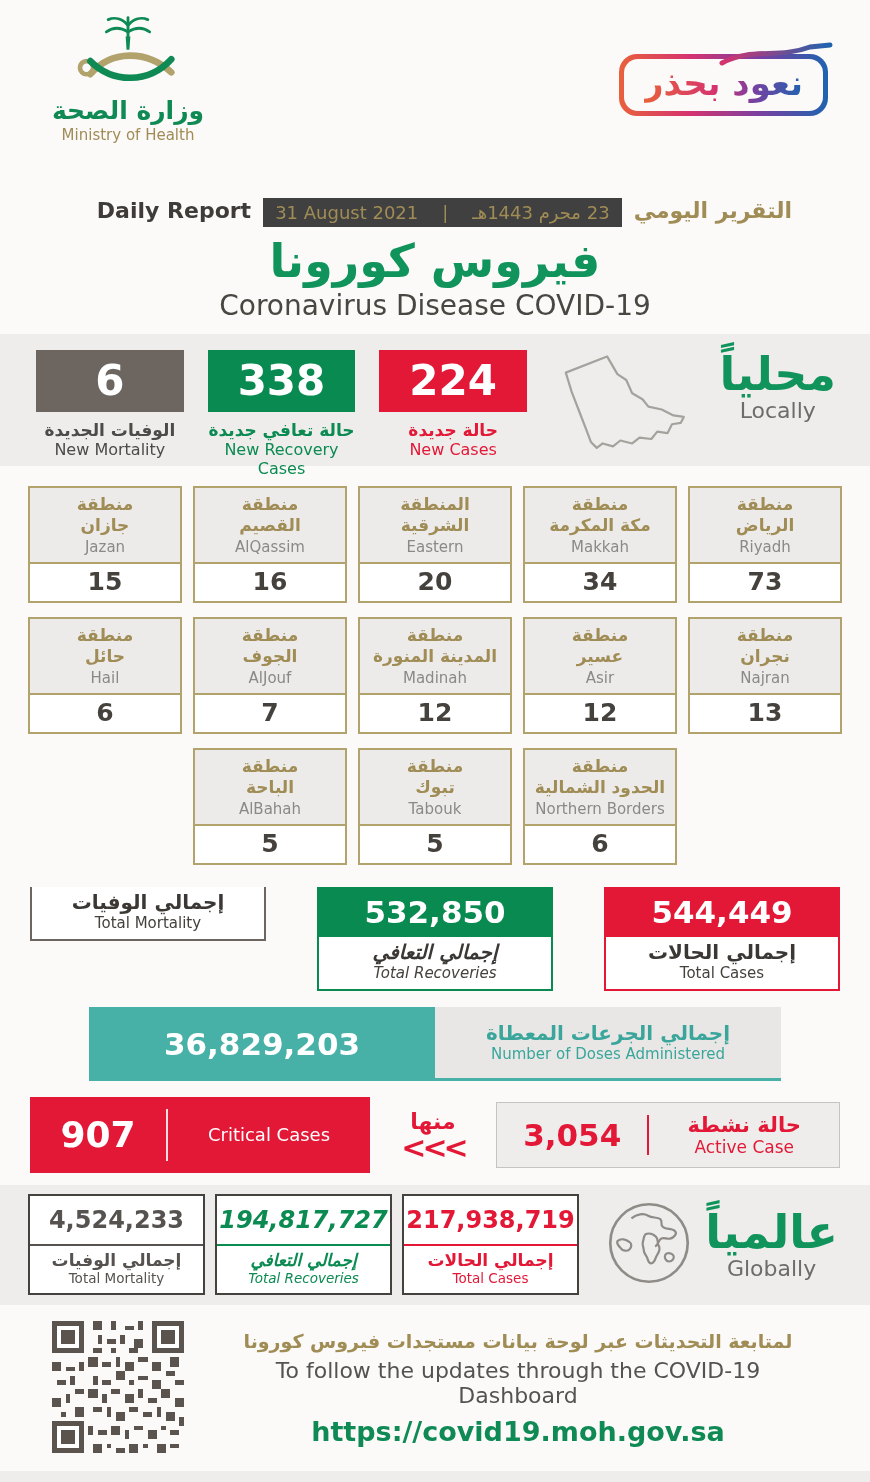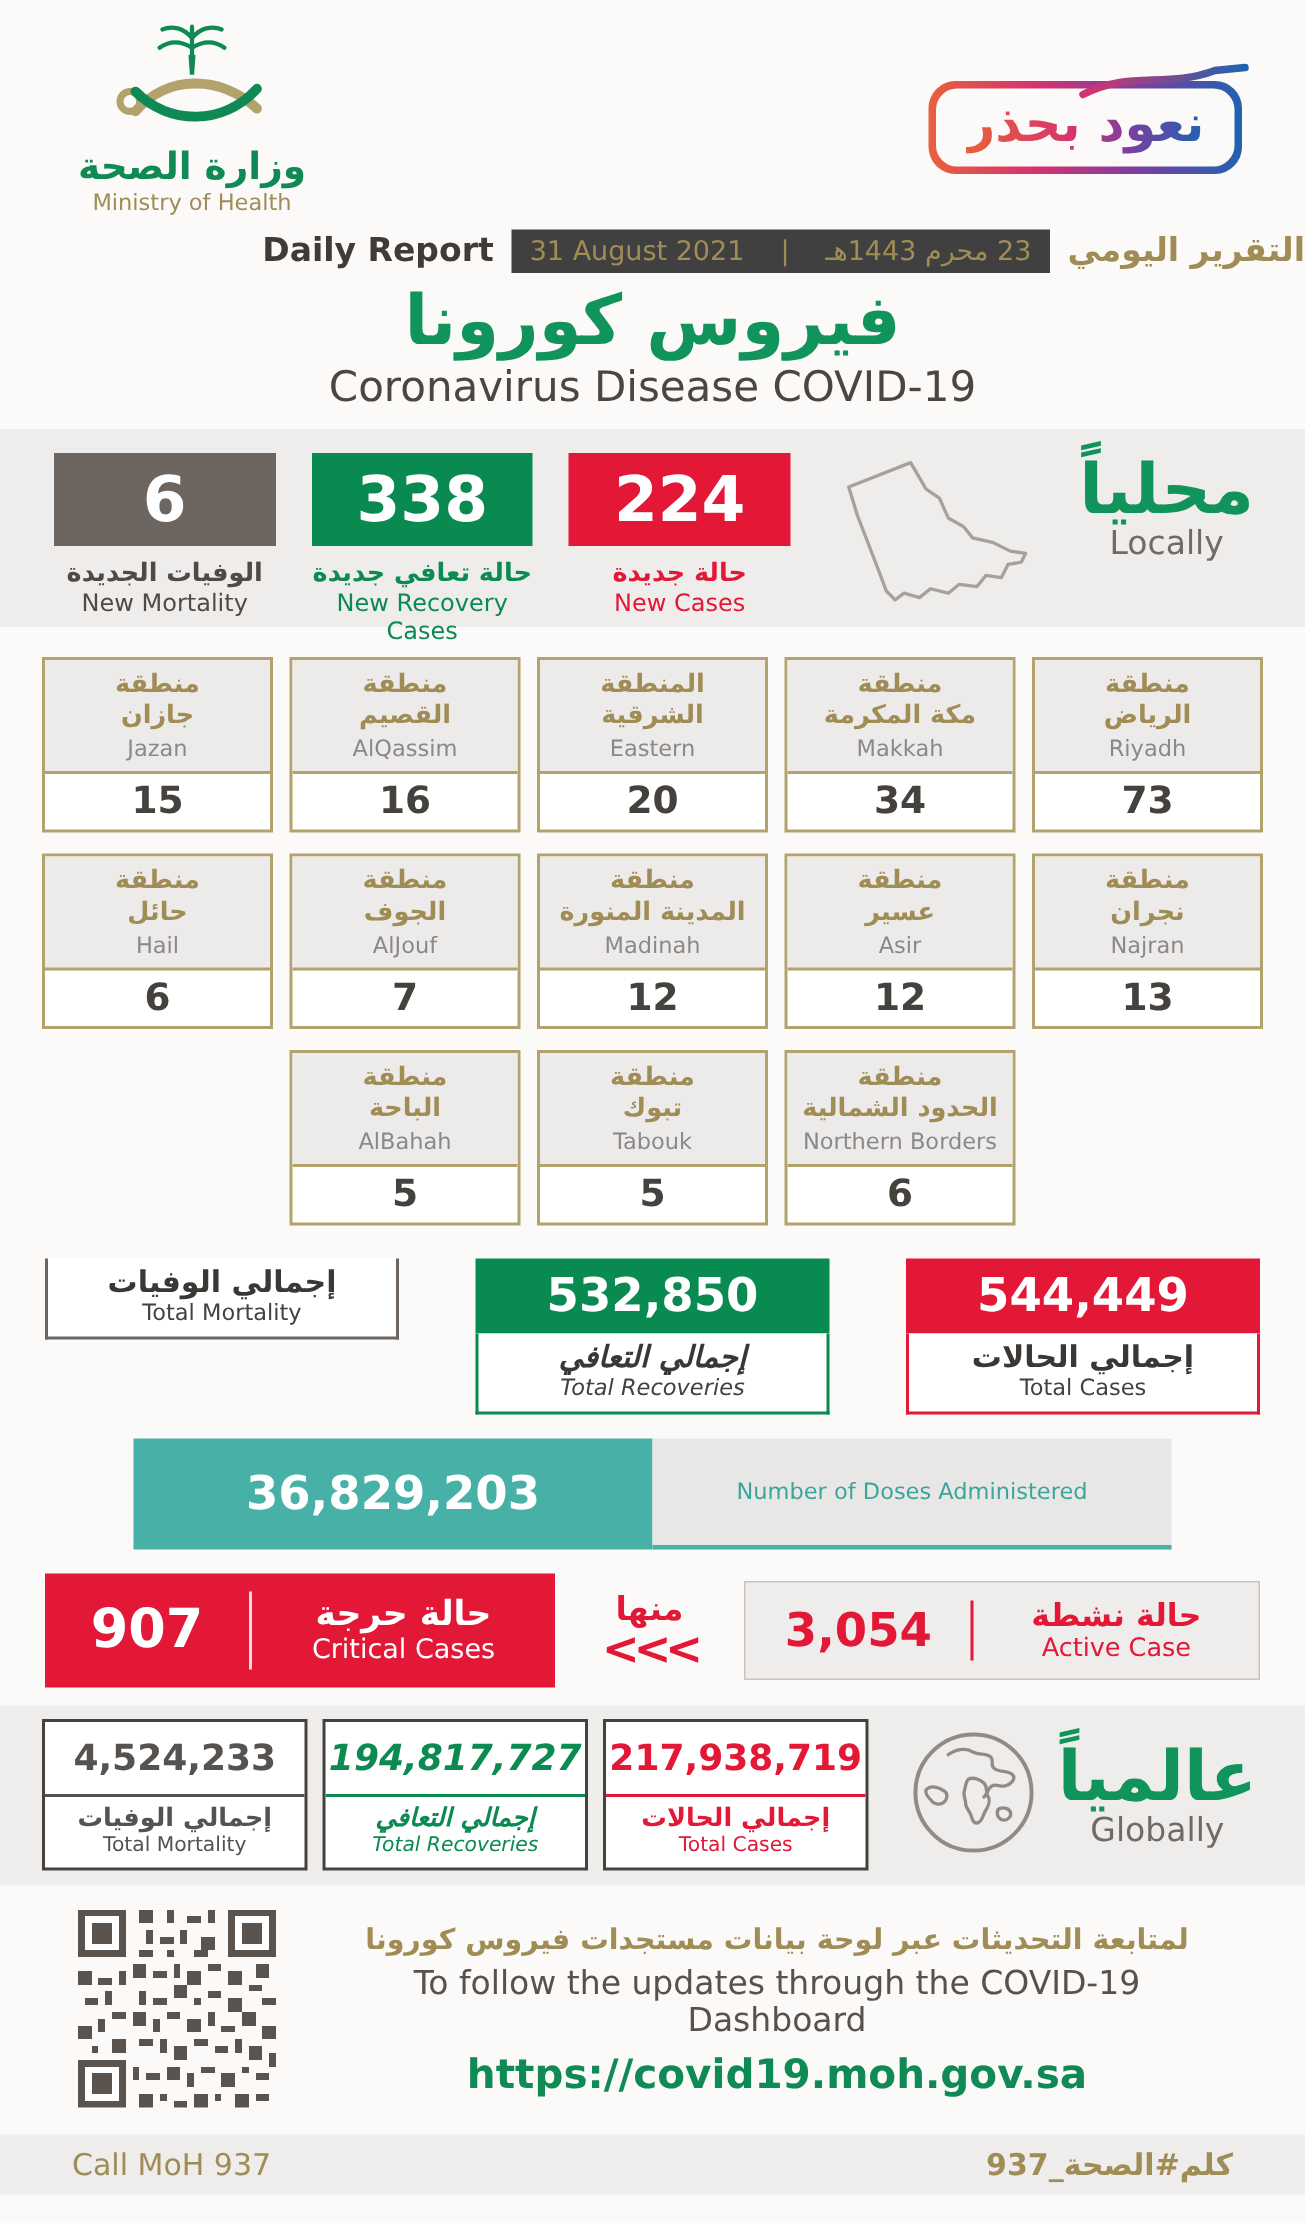--- a/index.html
+++ b/index.html
@@ -17,22 +17,22 @@
   .badge{position:absolute;right:42px;top:54px;
     background:linear-gradient(90deg,#e8613c,#d6336e,#7b3fa0,#1f63b0);
     padding:5px;border-radius:18px;}
   .badge-inner{background:#fbfaf9;border-radius:14px;padding:4px 20px 8px;}
   .badge-inner span{
     font-size:34px;font-weight:800;
     background:linear-gradient(90deg,#e8613c 0%,#d6336e 45%,#7b3fa0 68%,#1f63b0 100%);
     -webkit-background-clip:text;background-clip:text;color:transparent;}
   .swoosh{position:absolute;top:-13px;right:-10px;}
   
-  .datebar{display:flex;justify-content:flex-end;align-items:center;gap:12px;
-    height:34px;}
+  .datebar{display:flex;justify-content:flex-end;align-items:flex-start;gap:12px;
+    padding-right:78px;height:34px;margin-top:48px;}
   .daily-en{font-size:22px;font-weight:600;color:#3f3b38;}
   .datechip{background:#404040;padding:4px 12px;font-size:18px;color:#a08c55;
     display:flex;gap:24px;align-items:center;}
   .daily-ar{font-size:22px;font-weight:bold;color:#a08c55;}
   
   .titleblock{text-align:center;margin-top:4px;}
   .title-ar{font-size:46px;font-weight:800;color:#10945c;line-height:1.1;}
   .title-en{font-size:28px;color:#4a4743;margin-top:2px;}
   
   .band{background:#efedec;}
@@ -339,30 +339,30 @@
     <div class="tbody bd-red">
       <div class="tlab-ar" dir="rtl">إجمالي الحالات</div>
       <div class="tlab-en">Total Cases</div>
     </div>
   </div>
 </div>
 
 <div class="doses">
   <div class="dnum">36,829,203</div>
   <div class="dlab">
+    <div class="dlab-ar" dir="rtl">إجمالي الجرعات المعطاة</div>
     <div class="dlab-en">Number of Doses Administered</div>
   </div>
 </div>
 
 <div class="critical">
   <div class="critbox">
     <div class="critnum">907</div>
     <div class="vdiv-w"></div>
     <div class="critlab">
-      <div class="critlab-ar" dir="rtl">حالة حرجة</div>
       <div class="critlab-en">Critical Cases</div>
     </div>
   </div>
   <div class="connector">
     <div class="minha" dir="rtl">منها</div>
     <div class="chev">&lt;&lt;&lt;</div>
   </div>
   <div class="activebox">
     <div class="actnum">3,054</div>
     <div class="vdiv-r"></div>

